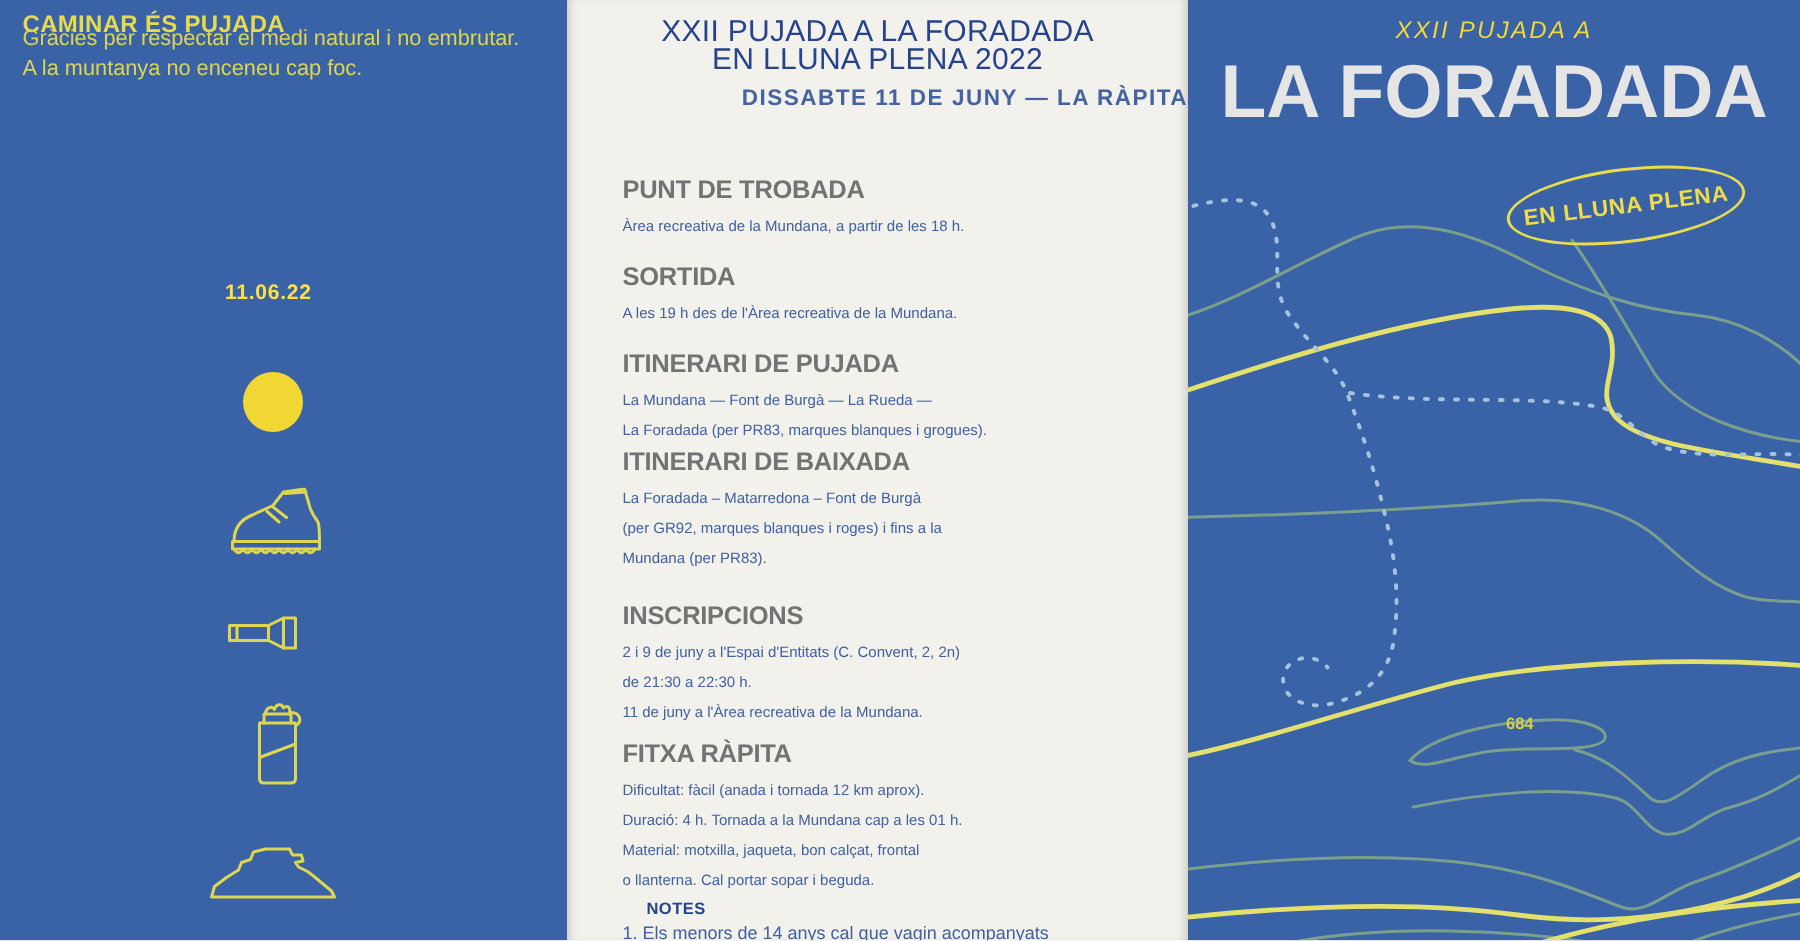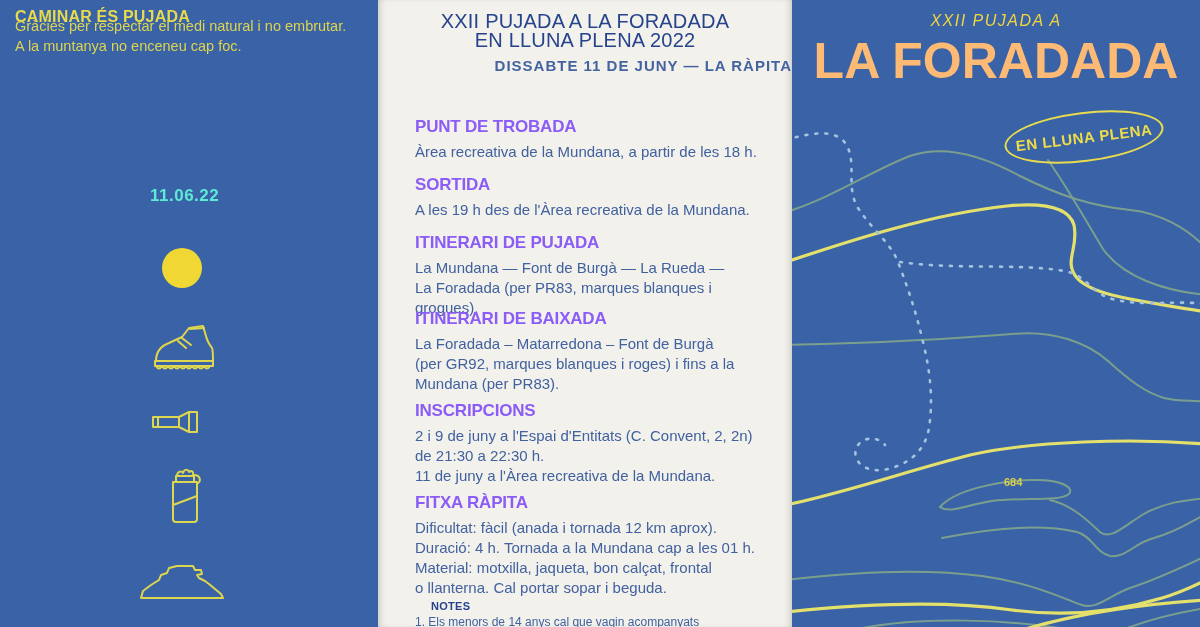--- a/index.html
+++ b/index.html
@@ -17,21 +17,21 @@
   .lp-heading{
     position:absolute;left:15px;top:8px;margin:0;
     color:#e6da4d;font-size:16px;font-weight:bold;letter-spacing:.2px;
   }
   .lp-message{
     position:absolute;left:15px;top:16px;margin:0;width:356px;
     color:#ddd44f;font-size:14.5px;line-height:20px;white-space:pre-line;
   }
   .lp-date{
     position:absolute;left:150px;top:186px;
-    color:#5eead4;font-size:17px;font-weight:bold;letter-spacing:.5px;
+    color:#fde047;font-size:14px;font-weight:bold;letter-spacing:.5px;
   }
   .lp-icon{position:absolute;}
   .lp-icon svg{display:block;}
   .icon-moon{left:161px;top:247px;}
   .icon-boot{left:153px;top:325px;}
   .icon-torch{left:151px;top:407px;}
   .icon-bottle{left:167px;top:466px;}
   .icon-mount{left:139px;top:558px;}
   .lp-icon path, .lp-icon polyline{fill:none;stroke:#ddd64e;stroke-width:2;stroke-linejoin:round;stroke-linecap:round;}
 
@@ -39,44 +39,44 @@
   .mp-head{position:absolute;left:0;top:12px;width:414px;text-align:center;}
   .mp-title{
     margin:0;color:#26438c;font-size:20px;font-weight:normal;line-height:19px;
     letter-spacing:.2px;white-space:pre-line;
   }
   .mp-subtitle{
     margin:7px 0 0 0;color:#44639f;font-size:15px;font-weight:bold;letter-spacing:1px;text-align:right;
   }
   .mp-section{position:absolute;left:37px;width:356px;}
   .mp-section h3{
-    margin:0 0 5px 0;color:#8b5cf6;font-size:17px;font-weight:bold;letter-spacing:-.2px;
+    margin:0 0 5px 0;color:#737373;font-size:17px;font-weight:bold;letter-spacing:-.2px;
   }
   .mp-section p{
-    margin:0;color:#41619f;font-size:15px;line-height:20px;white-space:pre-line;
+    margin:0;color:#41619f;font-size:10px;line-height:20px;white-space:pre-line;
   }
   .sec-0{top:117px;} .sec-1{top:175px;} .sec-2{top:233px;}
-  .sec-3{top:309px;} .sec-4{top:401px;} .sec-5{top:493px;}
+  .sec-3{top:298px;} .sec-4{top:401px;} .sec-5{top:493px;}
   .mp-notes{position:absolute;left:37px;top:600px;width:356px;}
   .mp-notes h4{margin:0;color:#26438c;font-size:11px;font-weight:bold;letter-spacing:.3px;padding-left:16px;}
   .mp-notes p{margin:3px 0 0 0;color:#41619f;font-size:12px;line-height:14px;}
 
   
   .rp-map{position:absolute;left:0;top:0;width:408px;height:627px;}
   .rp-map .muted{fill:none;stroke:#7aa08d;stroke-width:2;stroke-linecap:round;}
   .rp-map .bright{fill:none;stroke:#e3e06b;stroke-width:3.2;stroke-linecap:round;}
   .rp-map .trail{fill:none;stroke:#a5c3de;stroke-width:2.6;stroke-linecap:round;stroke-dasharray:2 8;}
   .rp-map text{fill:#d9cf49;font-family:"Liberation Sans",sans-serif;font-size:11px;font-weight:bold;}
   .rp-kicker{
     position:absolute;left:0;top:12px;width:408px;text-align:center;margin:0;
     color:#f1d73b;font-size:16px;font-weight:normal;font-style:italic;letter-spacing:1.5px;
   }
   .rp-title{
     position:absolute;left:0;top:32px;width:408px;text-align:center;margin:0;
-    color:#fdba74;font-size:50px;font-weight:bold;letter-spacing:0;white-space:nowrap;
+    color:#e5e5e5;font-size:50px;font-weight:bold;letter-spacing:0;white-space:nowrap;
   }
   .rp-badge{
     position:absolute;left:212px;top:112px;width:156px;height:46px;
     border:2.5px solid #e8dc4e;border-radius:50%;
     transform:rotate(-7deg);
     display:flex;align-items:center;justify-content:center;
     color:#eedd47;font-size:15px;font-weight:bold;letter-spacing:.5px;white-space:nowrap;
   }
 </style>
 </head>

